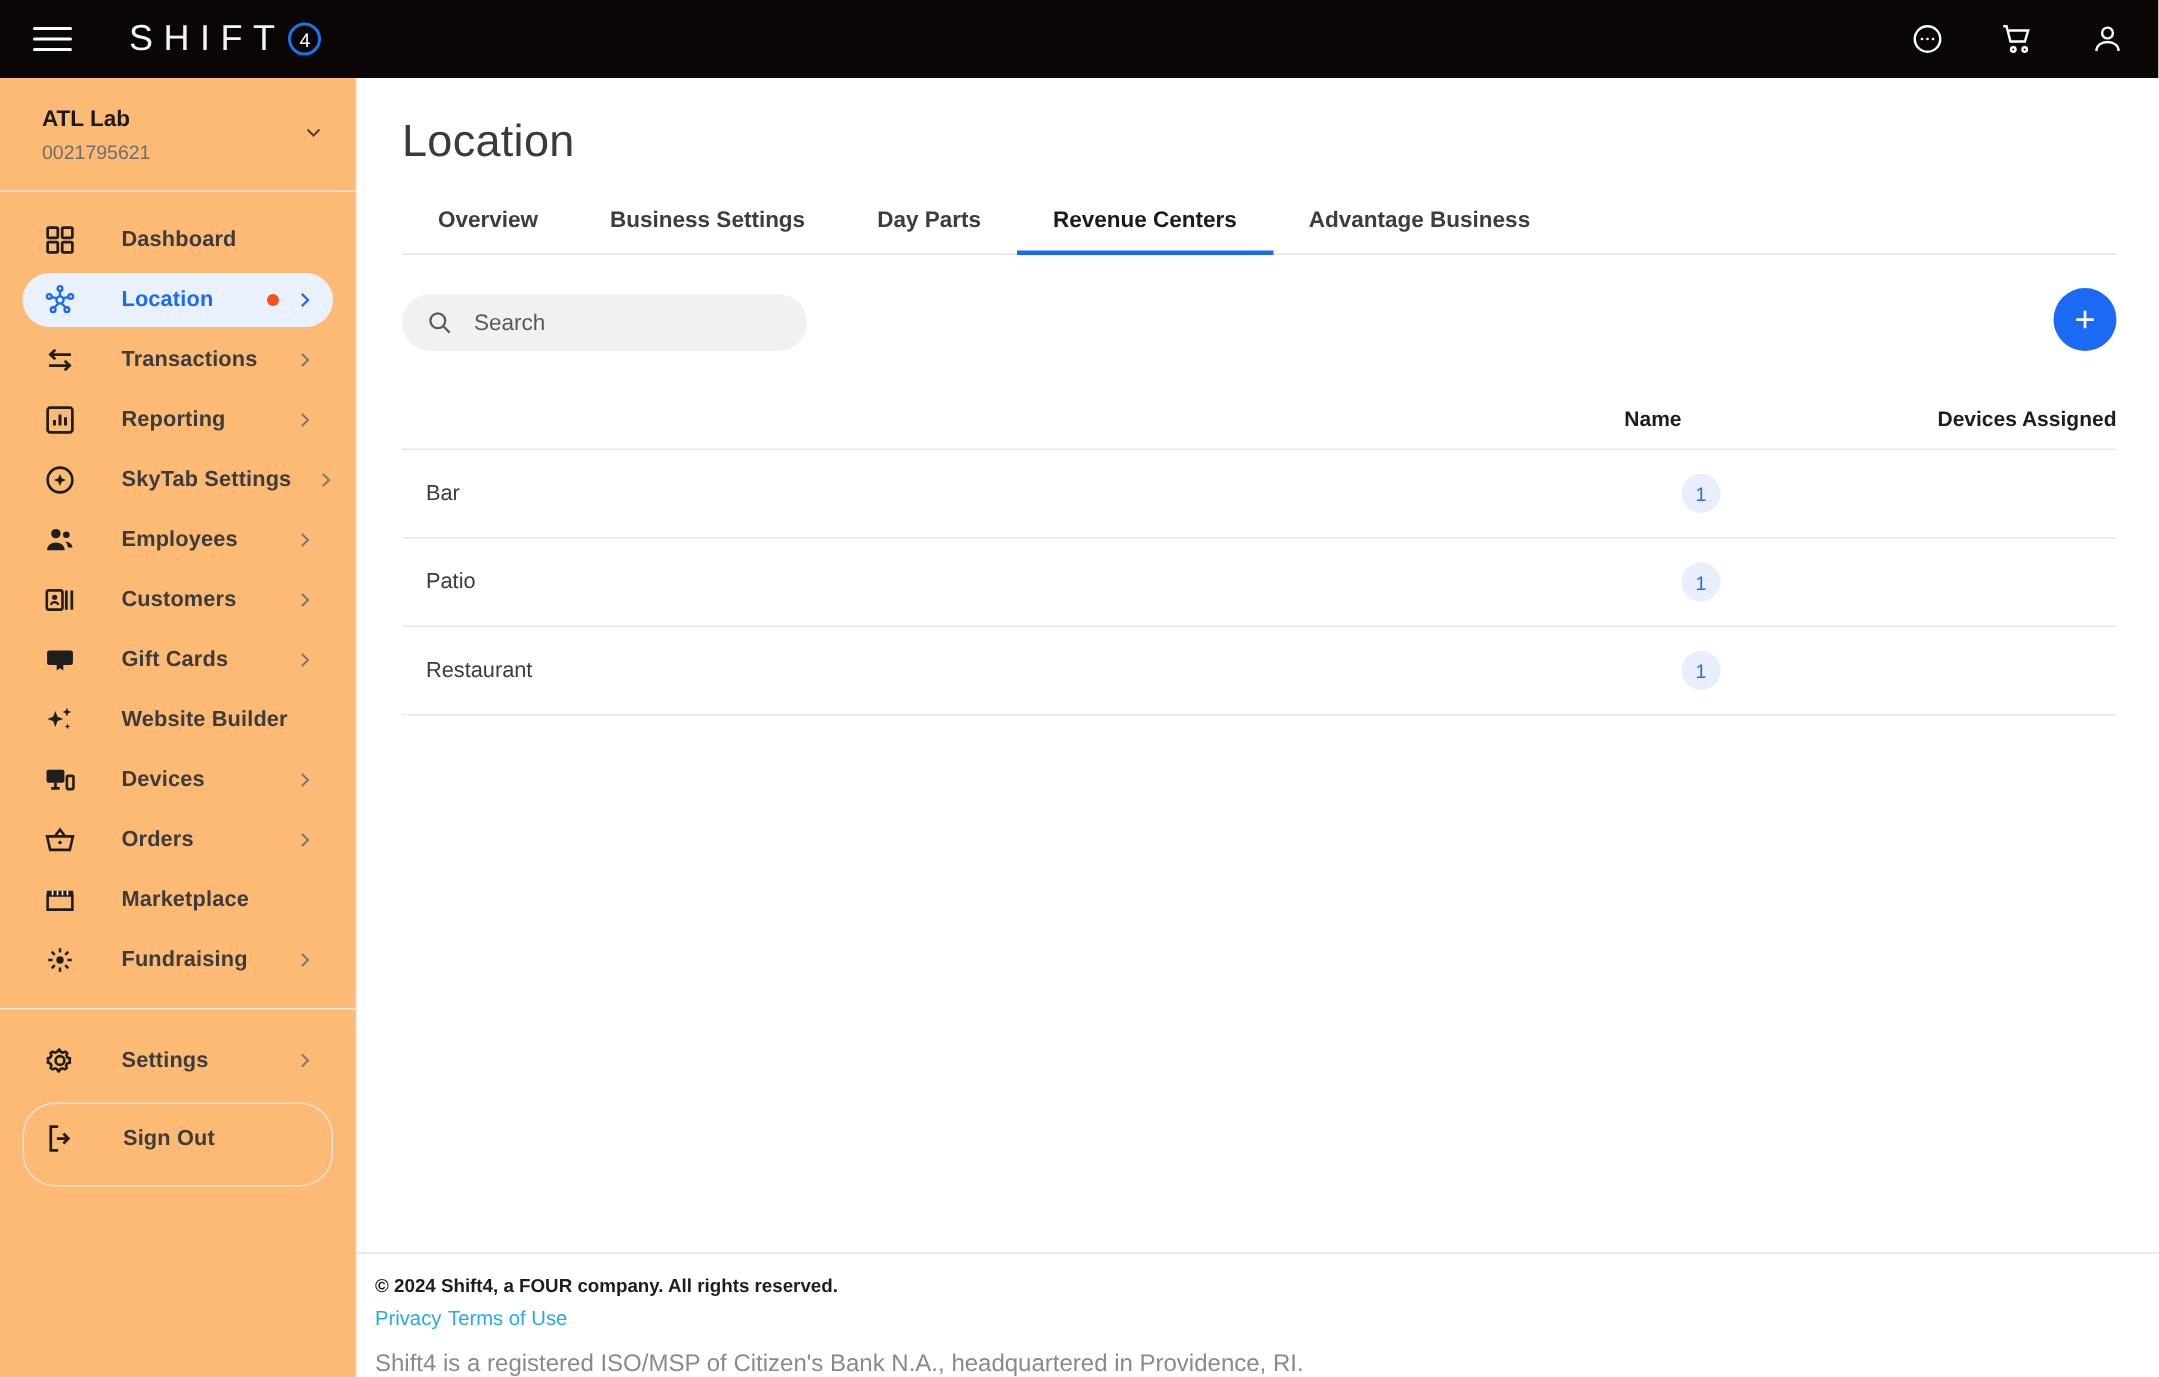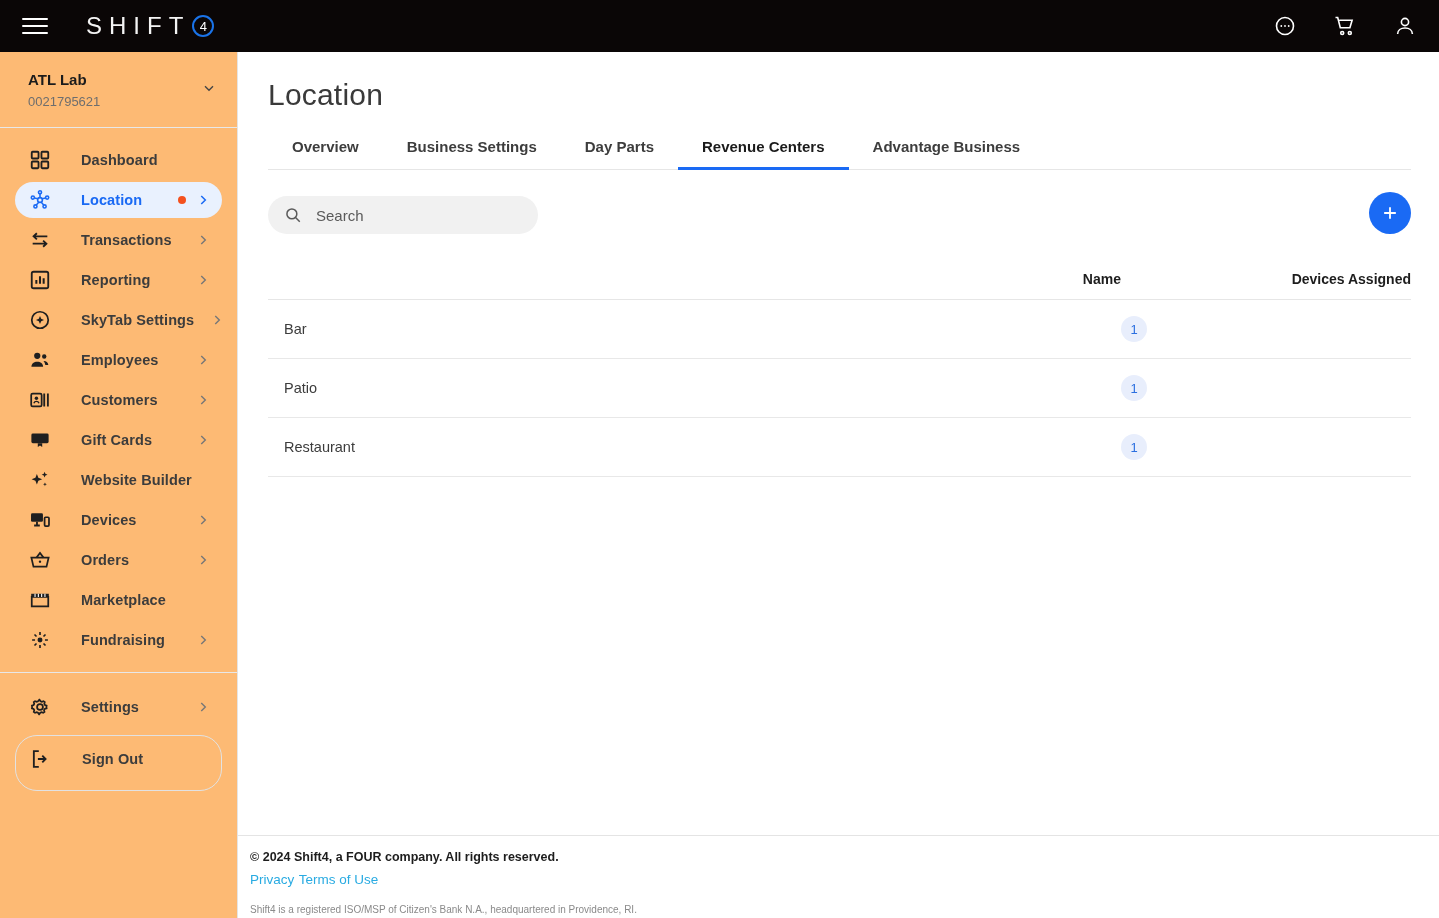--- a/index.html
+++ b/index.html
@@ -151,21 +151,21 @@
     border-top:1px solid #e4e4e4;
     padding:12px 0 0 12px;
     min-height:78px;
     background:#fff;
   }
   .footer-copy { font-size:12.5px; font-weight:700; color:#1d1d1d; line-height:18px; }
   .footer-links { margin-top:4px; }
   .footer-link {
     font-size:13.5px; color:#29abe2; text-decoration:none; cursor:pointer;
   }
-  .footer-note { margin-top:14px; font-size:10px; color:#8a8a8a; line-height:16px; }
+  .footer-note { margin-top:14px; font-size:16px; color:#8a8a8a; line-height:16px; }
 </style>
 </head>
 <body>
 
 <div class="topbar">
   <div class="hamburger">
     <span></span>
       <span></span>
       <span></span>
   </div>

